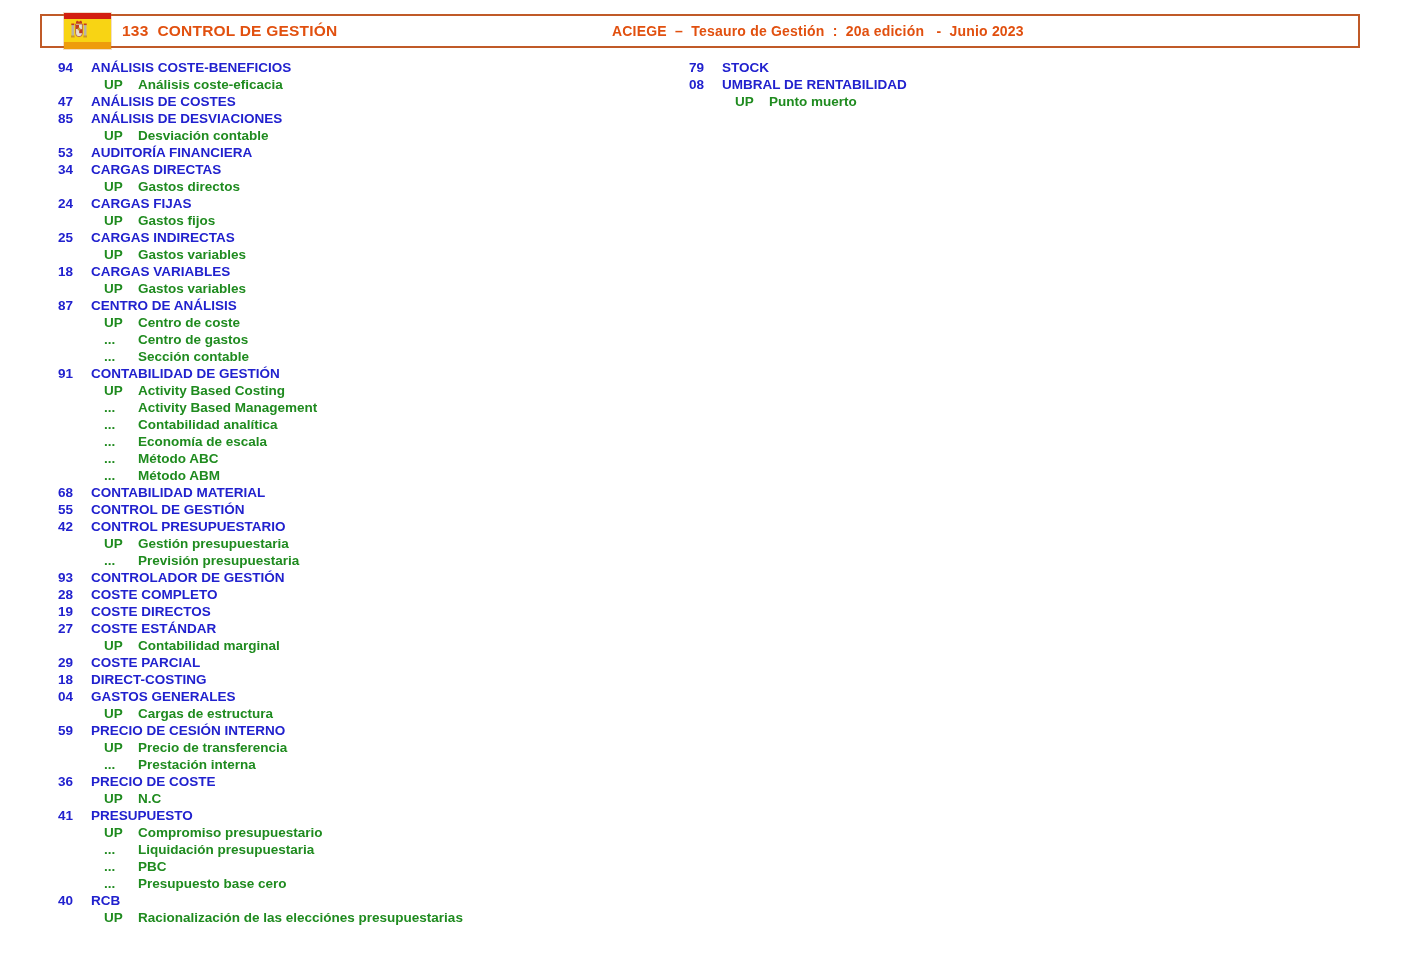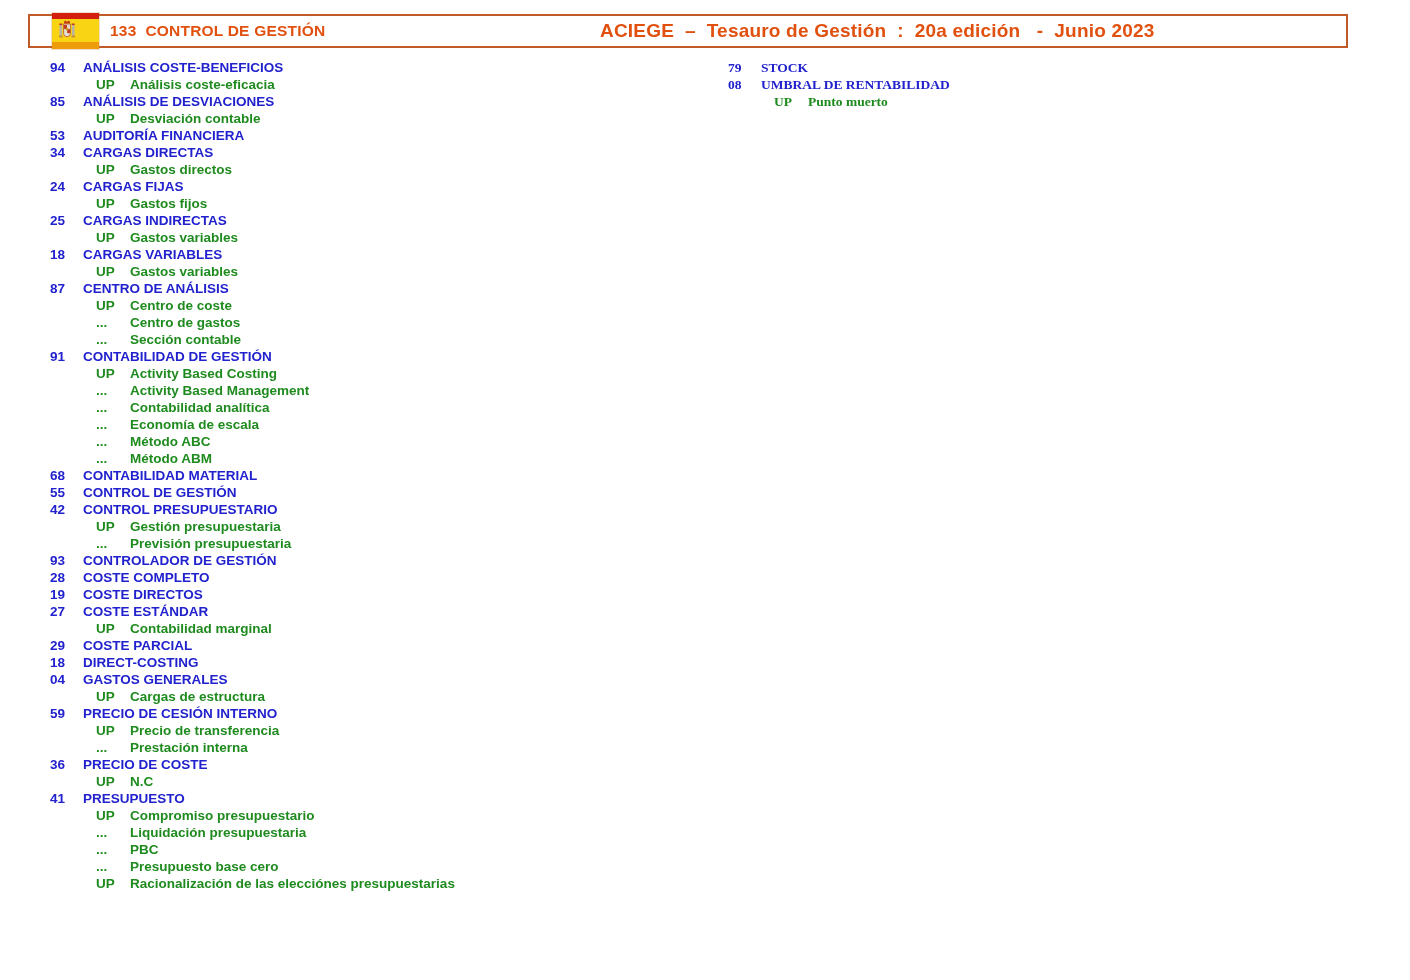--- a/index.html
+++ b/index.html
@@ -17,21 +17,21 @@
     background:#ffffff;
     font-family:"Liberation Sans", sans-serif;
     font-weight:bold;
     overflow:hidden;
     position:relative;
   }
   .page{position:absolute;left:0;top:0;width:1410px;height:980px;background:#fff;}
 
   
   .header-box{
-    position:absolute;left:28px;top:14px;
+    position:absolute;left:40px;top:14px;
     width:1316px;height:30px;
     border:2px solid var(--border-orange);
     background:#fff;
   }
   .flag{
     position:absolute;left:22px;top:-3px;
     width:47px;height:36px;
     display:flex;flex-direction:column;
     box-shadow:0 0 0 1px rgba(200,120,40,.25);
   }
@@ -42,27 +42,27 @@
 
   .hdr-title{
     position:absolute;left:80px;top:50%;transform:translateY(-50%);
     color:var(--header-orange);
     font-size:15.5px;letter-spacing:.2px;white-space:pre;
   }
   .hdr-title .code{margin-right:9px;}
   .hdr-right{
     position:absolute;left:570px;top:50%;transform:translateY(-50%);
     color:var(--header-orange);
-    font-size:19px;letter-spacing:.2px;white-space:pre;
+    font-size:14px;letter-spacing:.2px;white-space:pre;
   }
 
   
   .column{position:absolute;top:59px;width:662px;}
-  #col-left{left:40px;text-align:center;}
-  #col-right{left:718px;font-family:Liberation Serif, serif;}
+  #col-left{left:48px;text-align:center;}
+  #col-right{left:679px;}
   .line{position:relative;height:17px;font-size:13.5px;line-height:17px;white-space:nowrap;}
   .num{position:absolute;left:10px;color:var(--term-blue);}
   .term{position:absolute;left:43px;color:var(--term-blue);}
   .sublabel{position:absolute;left:56px;color:var(--relation-green);}
   .subtext{position:absolute;left:90px;color:var(--relation-green);}
 </style>
 </head>
 <body>
 
 <div class="page">
@@ -96,20 +96,24 @@
   <div class="column" id="col-left">
       <div class="line">
         <span class="num">94</span>
         <span class="term">ANÁLISIS COSTE-BENEFICIOS</span>
       </div>
       <div class="line">
         <span class="sublabel">UP</span>
         <span class="subtext">Análisis coste-eficacia</span>
       </div>
       <div class="line">
+        <span class="num">47</span>
+        <span class="term">ANÁLISIS DE COSTES</span>
+      </div>
+      <div class="line">
         <span class="num">85</span>
         <span class="term">ANÁLISIS DE DESVIACIONES</span>
       </div>
       <div class="line">
         <span class="sublabel">UP</span>
         <span class="subtext">Desviación contable</span>
       </div>
       <div class="line">
         <span class="num">53</span>
         <span class="term">AUDITORÍA FINANCIERA</span>
@@ -280,20 +284,24 @@
       </div>
       <div class="line">
         <span class="sublabel">...</span>
         <span class="subtext">PBC</span>
       </div>
       <div class="line">
         <span class="sublabel">...</span>
         <span class="subtext">Presupuesto base cero</span>
       </div>
       <div class="line">
+        <span class="num">40</span>
+        <span class="term">RCB</span>
+      </div>
+      <div class="line">
         <span class="sublabel">UP</span>
         <span class="subtext">Racionalización de las elecciónes presupuestarias</span>
       </div>
     </div>
   <div class="column" id="col-right">
       <div class="line">
         <span class="num">79</span>
         <span class="term">STOCK</span>
       </div>
       <div class="line">

